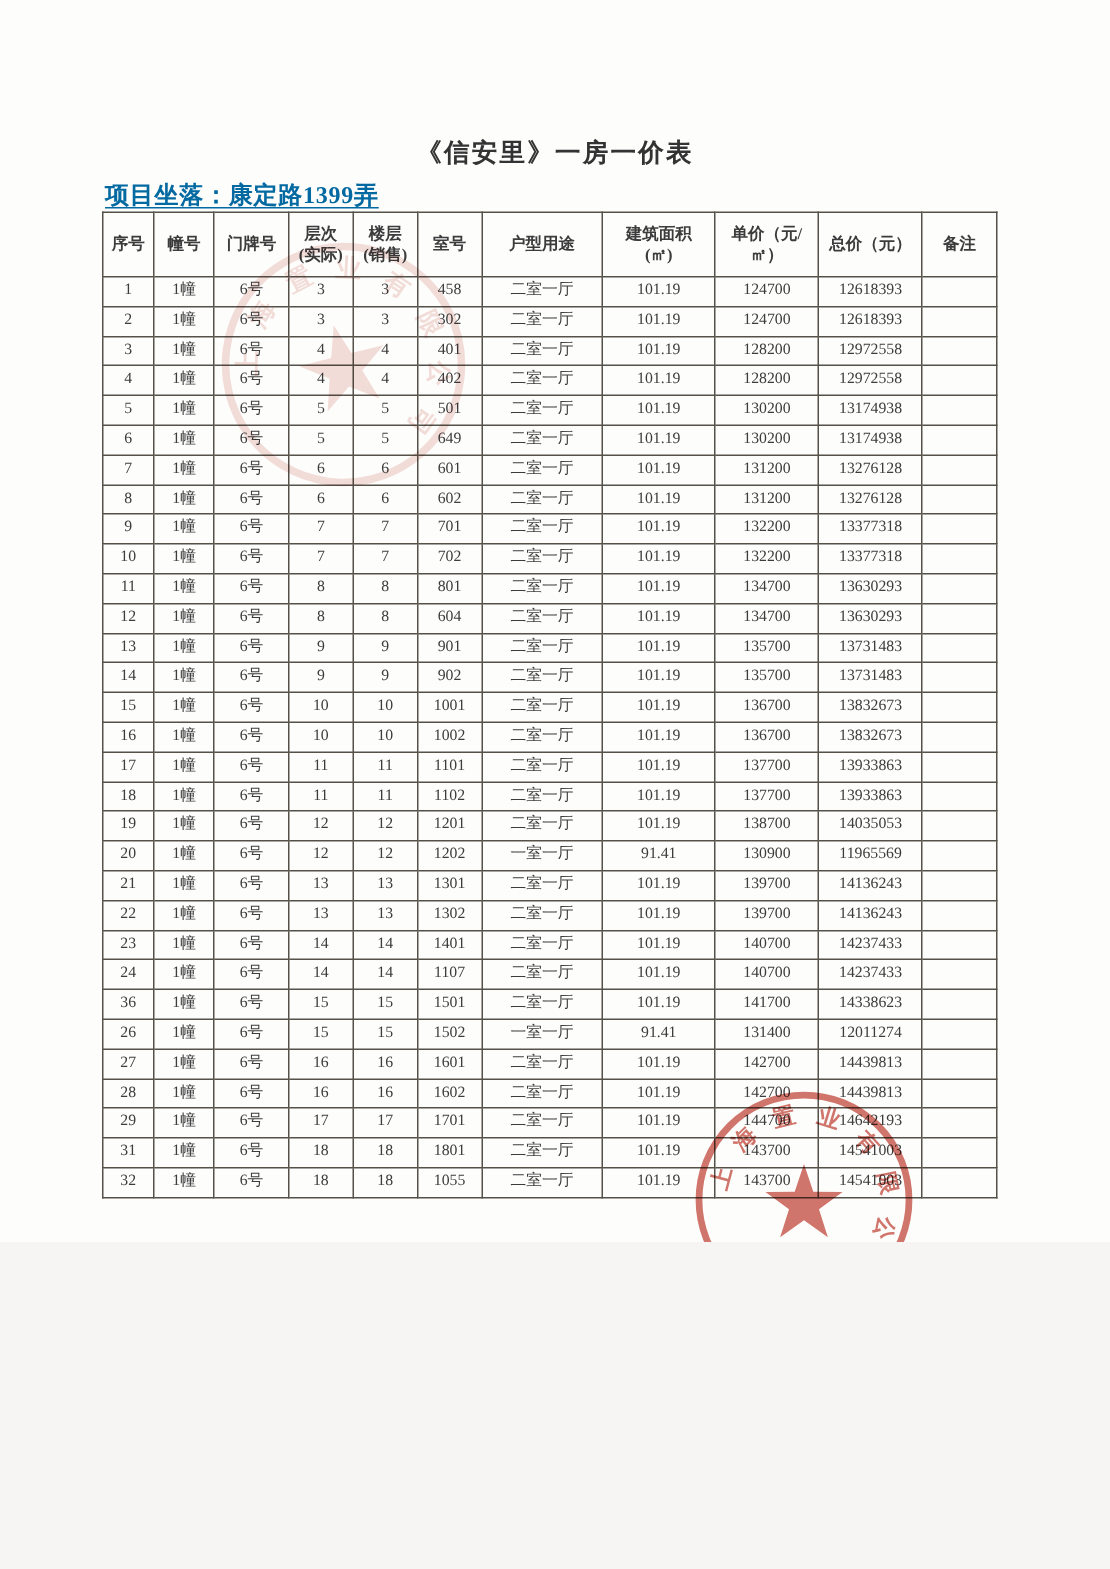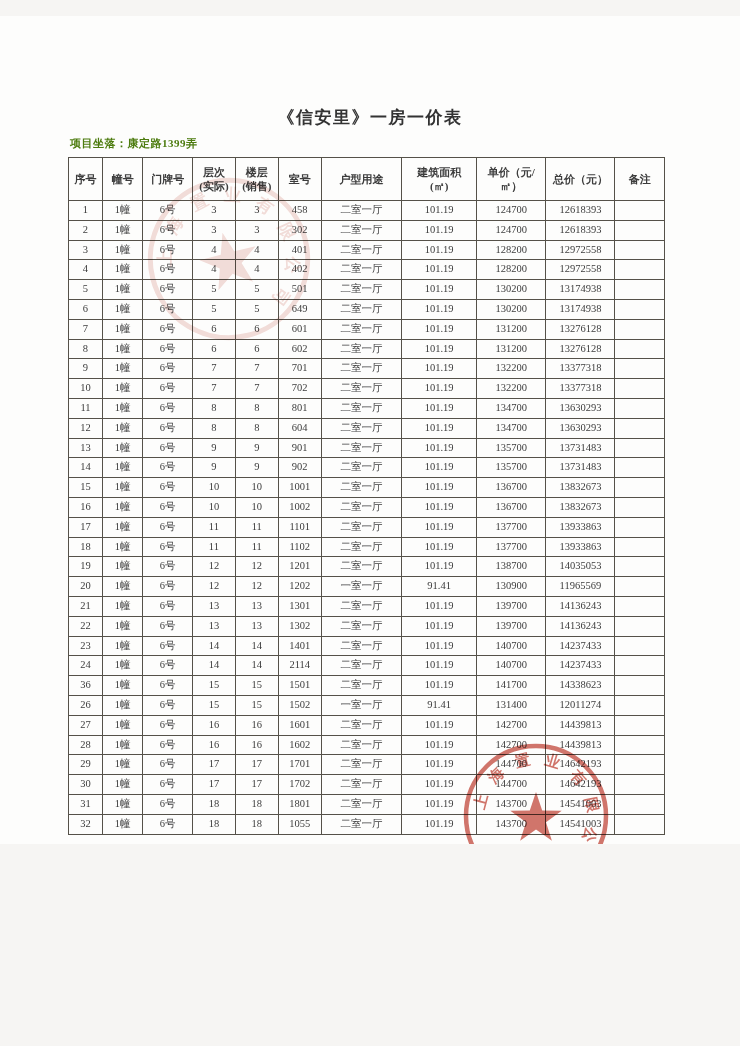--- a/index.html
+++ b/index.html
@@ -3,31 +3,31 @@
 <meta charset="utf-8">
 <style>
   html,body{margin:0;padding:0;}
   body{
     width:740px;height:1046px;
     background:#f6f5f3;
     font-family:"Liberation Serif","DejaVu Serif",serif;
   }
   .doc{
     position:relative;width:740px;height:828px;overflow:hidden;
-    background:#fdfdfc;color:#3b3b3b;margin-top:16px;
+    background:#fdfdfc;color:#3b3b3b;
   }
   .title{
     position:absolute;left:0;top:90px;width:100%;
     text-align:center;font-size:17px;font-weight:bold;letter-spacing:1.5px;
     color:#333;
   }
   .location{
     position:absolute;left:70px;top:120px;
-    font-size:11px;font-weight:bold;color:#4d7c0f;
-    text-underline-offset:3px;letter-spacing:.5px;
+    font-size:16px;font-weight:bold;color:#0369a1;
+    text-decoration:underline;text-underline-offset:3px;letter-spacing:.5px;
   }
   table.price-table{
     position:absolute;left:68px;top:141px;width:597px;
     border-collapse:collapse;table-layout:fixed;
     font-size:10.5px;color:#3c3c3c;font-family:Liberation Serif, serif;
   }
   .price-table th,.price-table td{
     border:1px solid #555149;text-align:center;padding:0;overflow:hidden;
   }
   .price-table thead th{
@@ -393,21 +393,21 @@
           <td>140700</td>
           <td>14237433</td>
           <td></td>
         </tr>
         <tr>
           <td>24</td>
           <td>1幢</td>
           <td>6号</td>
           <td>14</td>
           <td>14</td>
-          <td>2114</td>
+          <td>1107</td>
           <td>二室一厅</td>
           <td>101.19</td>
           <td>140700</td>
           <td>14237433</td>
           <td></td>
         </tr>
         <tr>
           <td>36</td>
           <td>1幢</td>
           <td>6号</td>
@@ -459,33 +459,20 @@
           <td>14439813</td>
           <td></td>
         </tr>
         <tr>
           <td>29</td>
           <td>1幢</td>
           <td>6号</td>
           <td>17</td>
           <td>17</td>
           <td>1701</td>
-          <td>二室一厅</td>
-          <td>101.19</td>
-          <td>144700</td>
-          <td>14642193</td>
-          <td></td>
-        </tr>
-        <tr>
-          <td>30</td>
-          <td>1幢</td>
-          <td>6号</td>
-          <td>17</td>
-          <td>17</td>
-          <td>1702</td>
           <td>二室一厅</td>
           <td>101.19</td>
           <td>144700</td>
           <td>14642193</td>
           <td></td>
         </tr>
         <tr>
           <td>31</td>
           <td>1幢</td>
           <td>6号</td>

